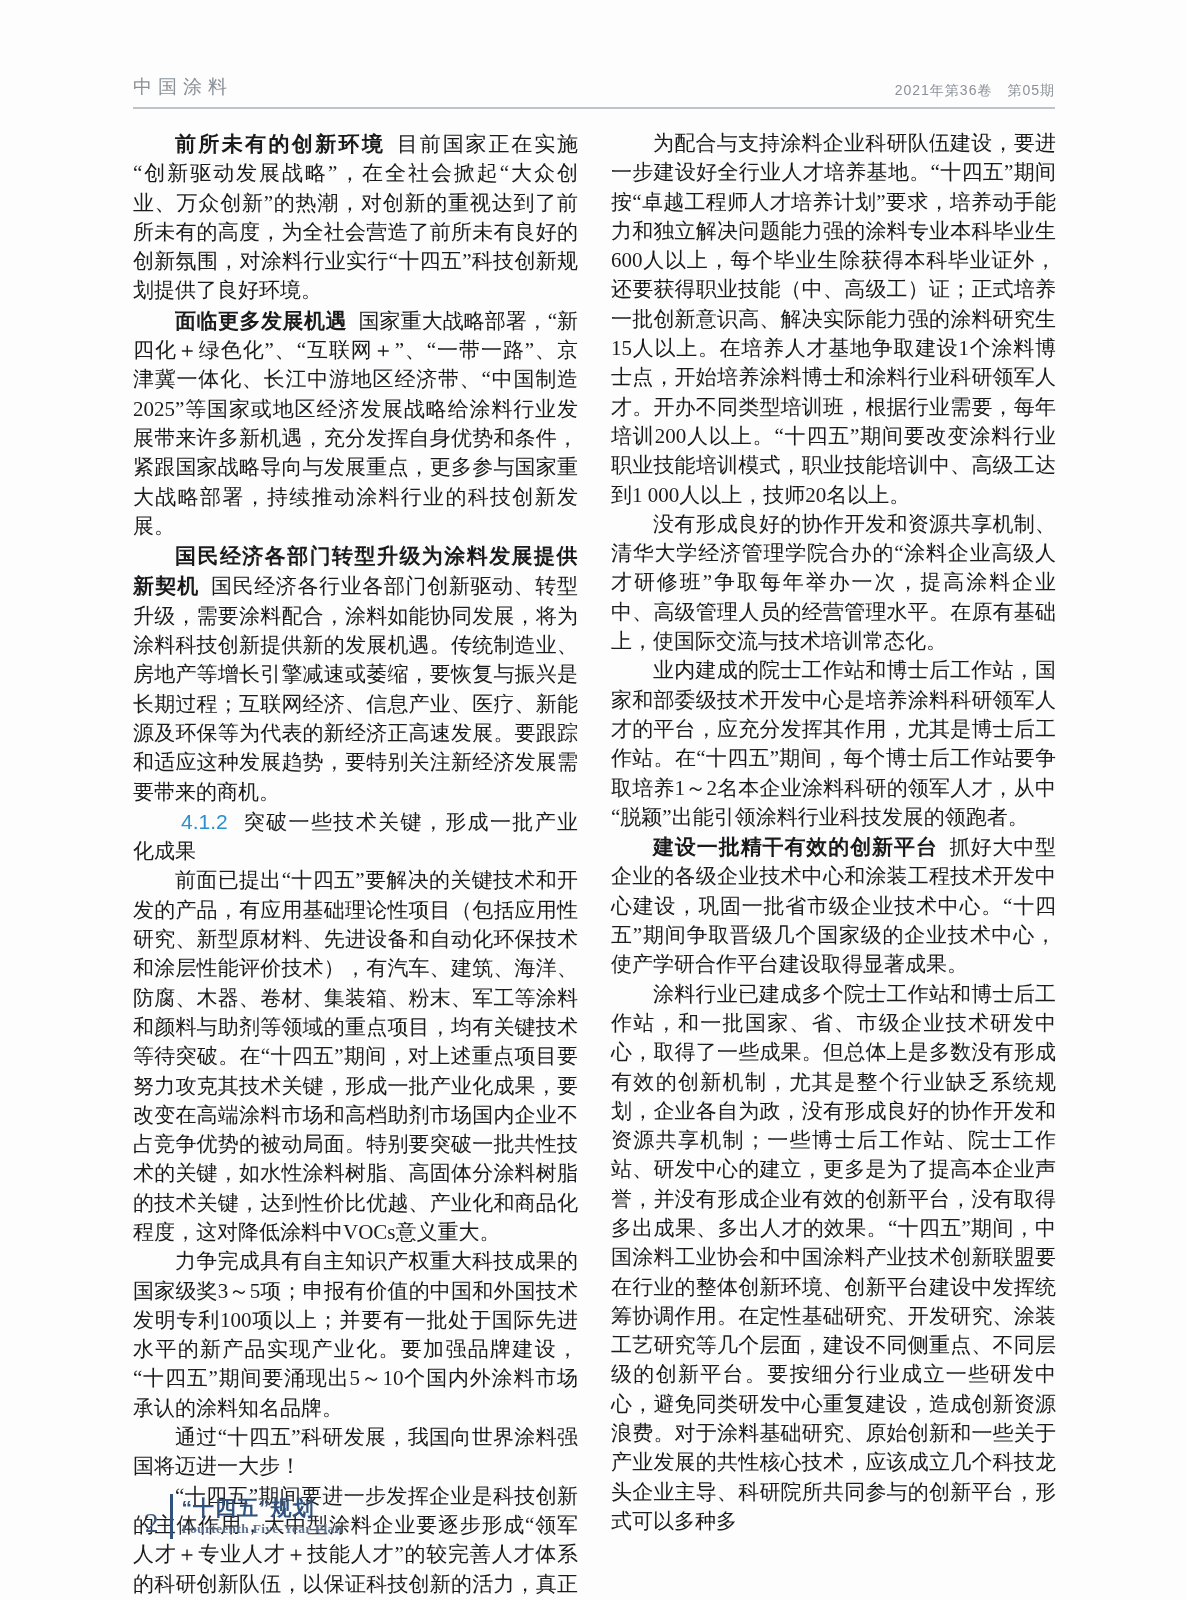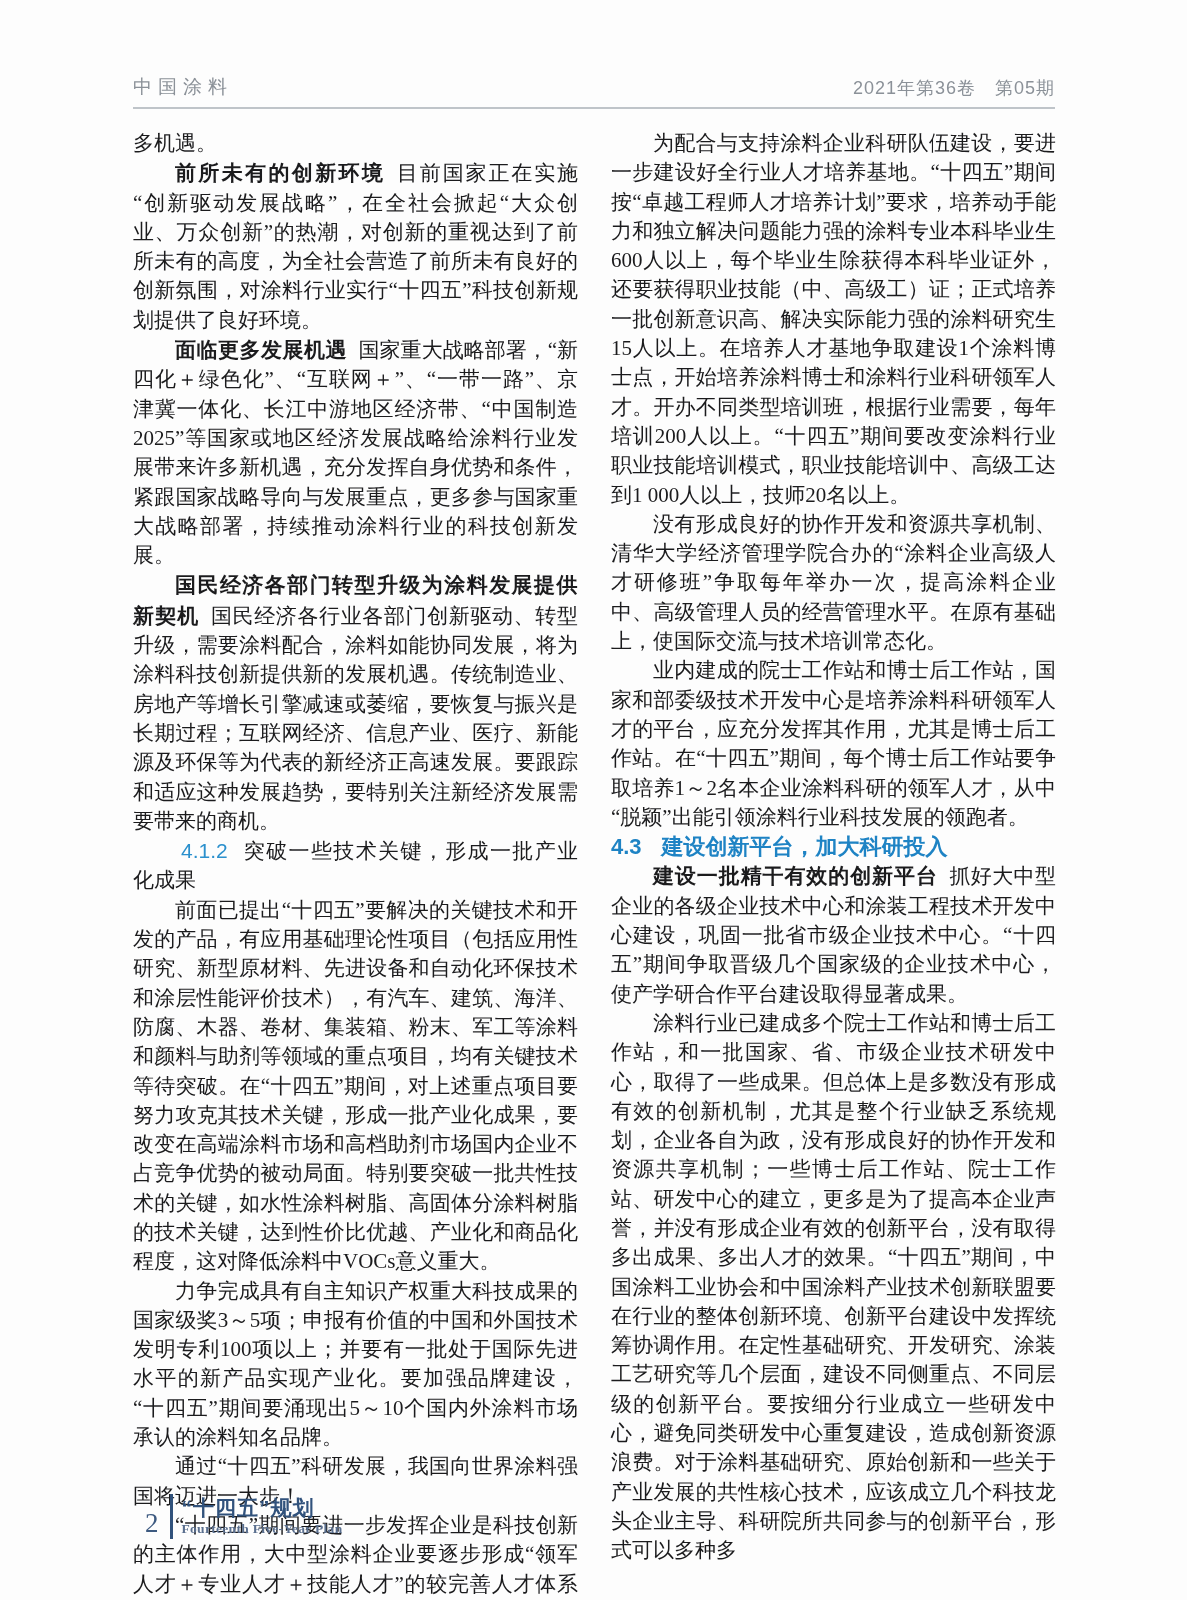--- a/index.html
+++ b/index.html
@@ -21,21 +21,21 @@
   .page{position:relative;width:1187px;height:1600px;background:#fdfdfd;overflow:hidden;border-radius:12px;}
 
   
   .page-header{
     position:absolute;top:74px;left:133px;right:132px;
     display:flex;justify-content:space-between;align-items:flex-end;
     padding-bottom:7px;border-bottom:2px solid var(--rule);
     color:var(--hdr-gray);
   }
   .journal-name{font-size:19px;letter-spacing:6px;font-family:"Liberation Sans","DejaVu Sans",sans-serif;}
-  .issue-info{font-size:18px;letter-spacing:1px;font-family:"Liberation Sans","DejaVu Sans",sans-serif;text-align:center;}
+  .issue-info{font-size:14px;letter-spacing:1px;font-family:"Liberation Sans","DejaVu Sans",sans-serif;text-align:center;}
 
   
   .content{
     position:absolute;top:129px;left:133px;right:131px;
     display:flex;gap:33px;
   }
   .col{
     width:445px;flex:0 0 445px;
     font-size:21px;line-height:29.3px;
     text-align:justify;
@@ -91,35 +91,33 @@
 
 <div class="page">
 
   <div class="page-header">
     <span class="journal-name">中国涂料</span>
     <span class="issue-info">2021年第36卷　第05期</span>
   </div>
 
   <div class="content">
     <div class="col">
-        <p class="para cont">多机遇。</p>
         <p class="para"><span class="lead">前所未有的创新环境</span>目前国家正在实施“创新驱动发展战略”，在全社会掀起“大众创业、万众创新”的热潮，对创新的重视达到了前所未有的高度，为全社会营造了前所未有良好的创新氛围，对涂料行业实行“十四五”科技创新规划提供了良好环境。</p>
         <p class="para"><span class="lead">面临更多发展机遇</span>国家重大战略部署，“新四化＋绿色化”、“互联网＋”、“一带一路”、京津冀一体化、长江中游地区经济带、“中国制造2025”等国家或地区经济发展战略给涂料行业发展带来许多新机遇，充分发挥自身优势和条件，紧跟国家战略导向与发展重点，更多参与国家重大战略部署，持续推动涂料行业的科技创新发展。</p>
         <p class="para"><span class="lead">国民经济各部门转型升级为涂料发展提供新契机</span>国民经济各行业各部门创新驱动、转型升级，需要涂料配合，涂料如能协同发展，将为涂料科技创新提供新的发展机遇。传统制造业、房地产等增长引擎减速或萎缩，要恢复与振兴是长期过程；互联网经济、信息产业、医疗、新能源及环保等为代表的新经济正高速发展。要跟踪和适应这种发展趋势，要特别关注新经济发展需要带来的商机。</p>
         <h3 class="sec-h3"><span class="sec-num">4.1.2</span><span class="sec-title">突破一些技术关键，形成一批产业化成果</span></h3>
         <p class="para">前面已提出“十四五”要解决的关键技术和开发的产品，有应用基础理论性项目（包括应用性研究、新型原材料、先进设备和自动化环保技术和涂层性能评价技术），有汽车、建筑、海洋、防腐、木器、卷材、集装箱、粉末、军工等涂料和颜料与助剂等领域的重点项目，均有关键技术等待突破。在“十四五”期间，对上述重点项目要努力攻克其技术关键，形成一批产业化成果，要改变在高端涂料市场和高档助剂市场国内企业不占竞争优势的被动局面。特别要突破一批共性技术的关键，如水性涂料树脂、高固体分涂料树脂的技术关键，达到性价比优越、产业化和商品化程度，这对降低涂料中VOCs意义重大。</p>
         <p class="para">力争完成具有自主知识产权重大科技成果的国家级奖3～5项；申报有价值的中国和外国技术发明专利100项以上；并要有一批处于国际先进水平的新产品实现产业化。要加强品牌建设，“十四五”期间要涌现出5～10个国内外涂料市场承认的涂料知名品牌。</p>
         <p class="para">通过“十四五”科研发展，我国向世界涂料强国将迈进一大步！</p>
         <p class="para">“十四五”期间要进一步发挥企业是科技创新的主体作用，大中型涂料企业要逐步形成“领军人才＋专业人才＋技能人才”的较完善人才体系的科研创新队伍，以保证科技创新的活力，真正发挥企业创新的</p>
       </div>
     <div class="col">
         <p class="para">为配合与支持涂料企业科研队伍建设，要进一步建设好全行业人才培养基地。“十四五”期间按“卓越工程师人才培养计划”要求，培养动手能力和独立解决问题能力强的涂料专业本科毕业生600人以上，每个毕业生除获得本科毕业证外，还要获得职业技能（中、高级工）证；正式培养一批创新意识高、解决实际能力强的涂料研究生15人以上。在培养人才基地争取建设1个涂料博士点，开始培养涂料博士和涂料行业科研领军人才。开办不同类型培训班，根据行业需要，每年培训200人以上。“十四五”期间要改变涂料行业职业技能培训模式，职业技能培训中、高级工达到1 000人以上，技师20名以上。</p>
         <p class="para">没有形成良好的协作开发和资源共享机制、清华大学经济管理学院合办的“涂料企业高级人才研修班”争取每年举办一次，提高涂料企业中、高级管理人员的经营管理水平。在原有基础上，使国际交流与技术培训常态化。</p>
         <p class="para">业内建成的院士工作站和博士后工作站，国家和部委级技术开发中心是培养涂料科研领军人才的平台，应充分发挥其作用，尤其是博士后工作站。在“十四五”期间，每个博士后工作站要争取培养1～2名本企业涂料科研的领军人才，从中“脱颖”出能引领涂料行业科技发展的领跑者。</p>
-        <h3 class="sec-h2"><span class="sec-num">4.3</span><span class="sec-title">建设创新平台，加大科研投入</span></h3>
         <p class="para"><span class="lead">建设一批精干有效的创新平台</span>抓好大中型企业的各级企业技术中心和涂装工程技术开发中心建设，巩固一批省市级企业技术中心。“十四五”期间争取晋级几个国家级的企业技术中心，使产学研合作平台建设取得显著成果。</p>
         <p class="para">涂料行业已建成多个院士工作站和博士后工作站，和一批国家、省、市级企业技术研发中心，取得了一些成果。但总体上是多数没有形成有效的创新机制，尤其是整个行业缺乏系统规划，企业各自为政，没有形成良好的协作开发和资源共享机制；一些博士后工作站、院士工作站、研发中心的建立，更多是为了提高本企业声誉，并没有形成企业有效的创新平台，没有取得多出成果、多出人才的效果。“十四五”期间，中国涂料工业协会和中国涂料产业技术创新联盟要在行业的整体创新环境、创新平台建设中发挥统筹协调作用。在定性基础研究、开发研究、涂装工艺研究等几个层面，建设不同侧重点、不同层级的创新平台。要按细分行业成立一些研发中心，避免同类研发中心重复建设，造成创新资源浪费。对于涂料基础研究、原始创新和一些关于产业发展的共性核心技术，应该成立几个科技龙头企业主导、科研院所共同参与的创新平台，形式可以多种多</p>
       </div>
   </div>
 
   <div class="page-footer">
     <span class="page-number">2</span>
     <span class="footer-bar"></span>
     <span class="footer-labels">
       <span class="plan-cn">“十四五”规划</span>

